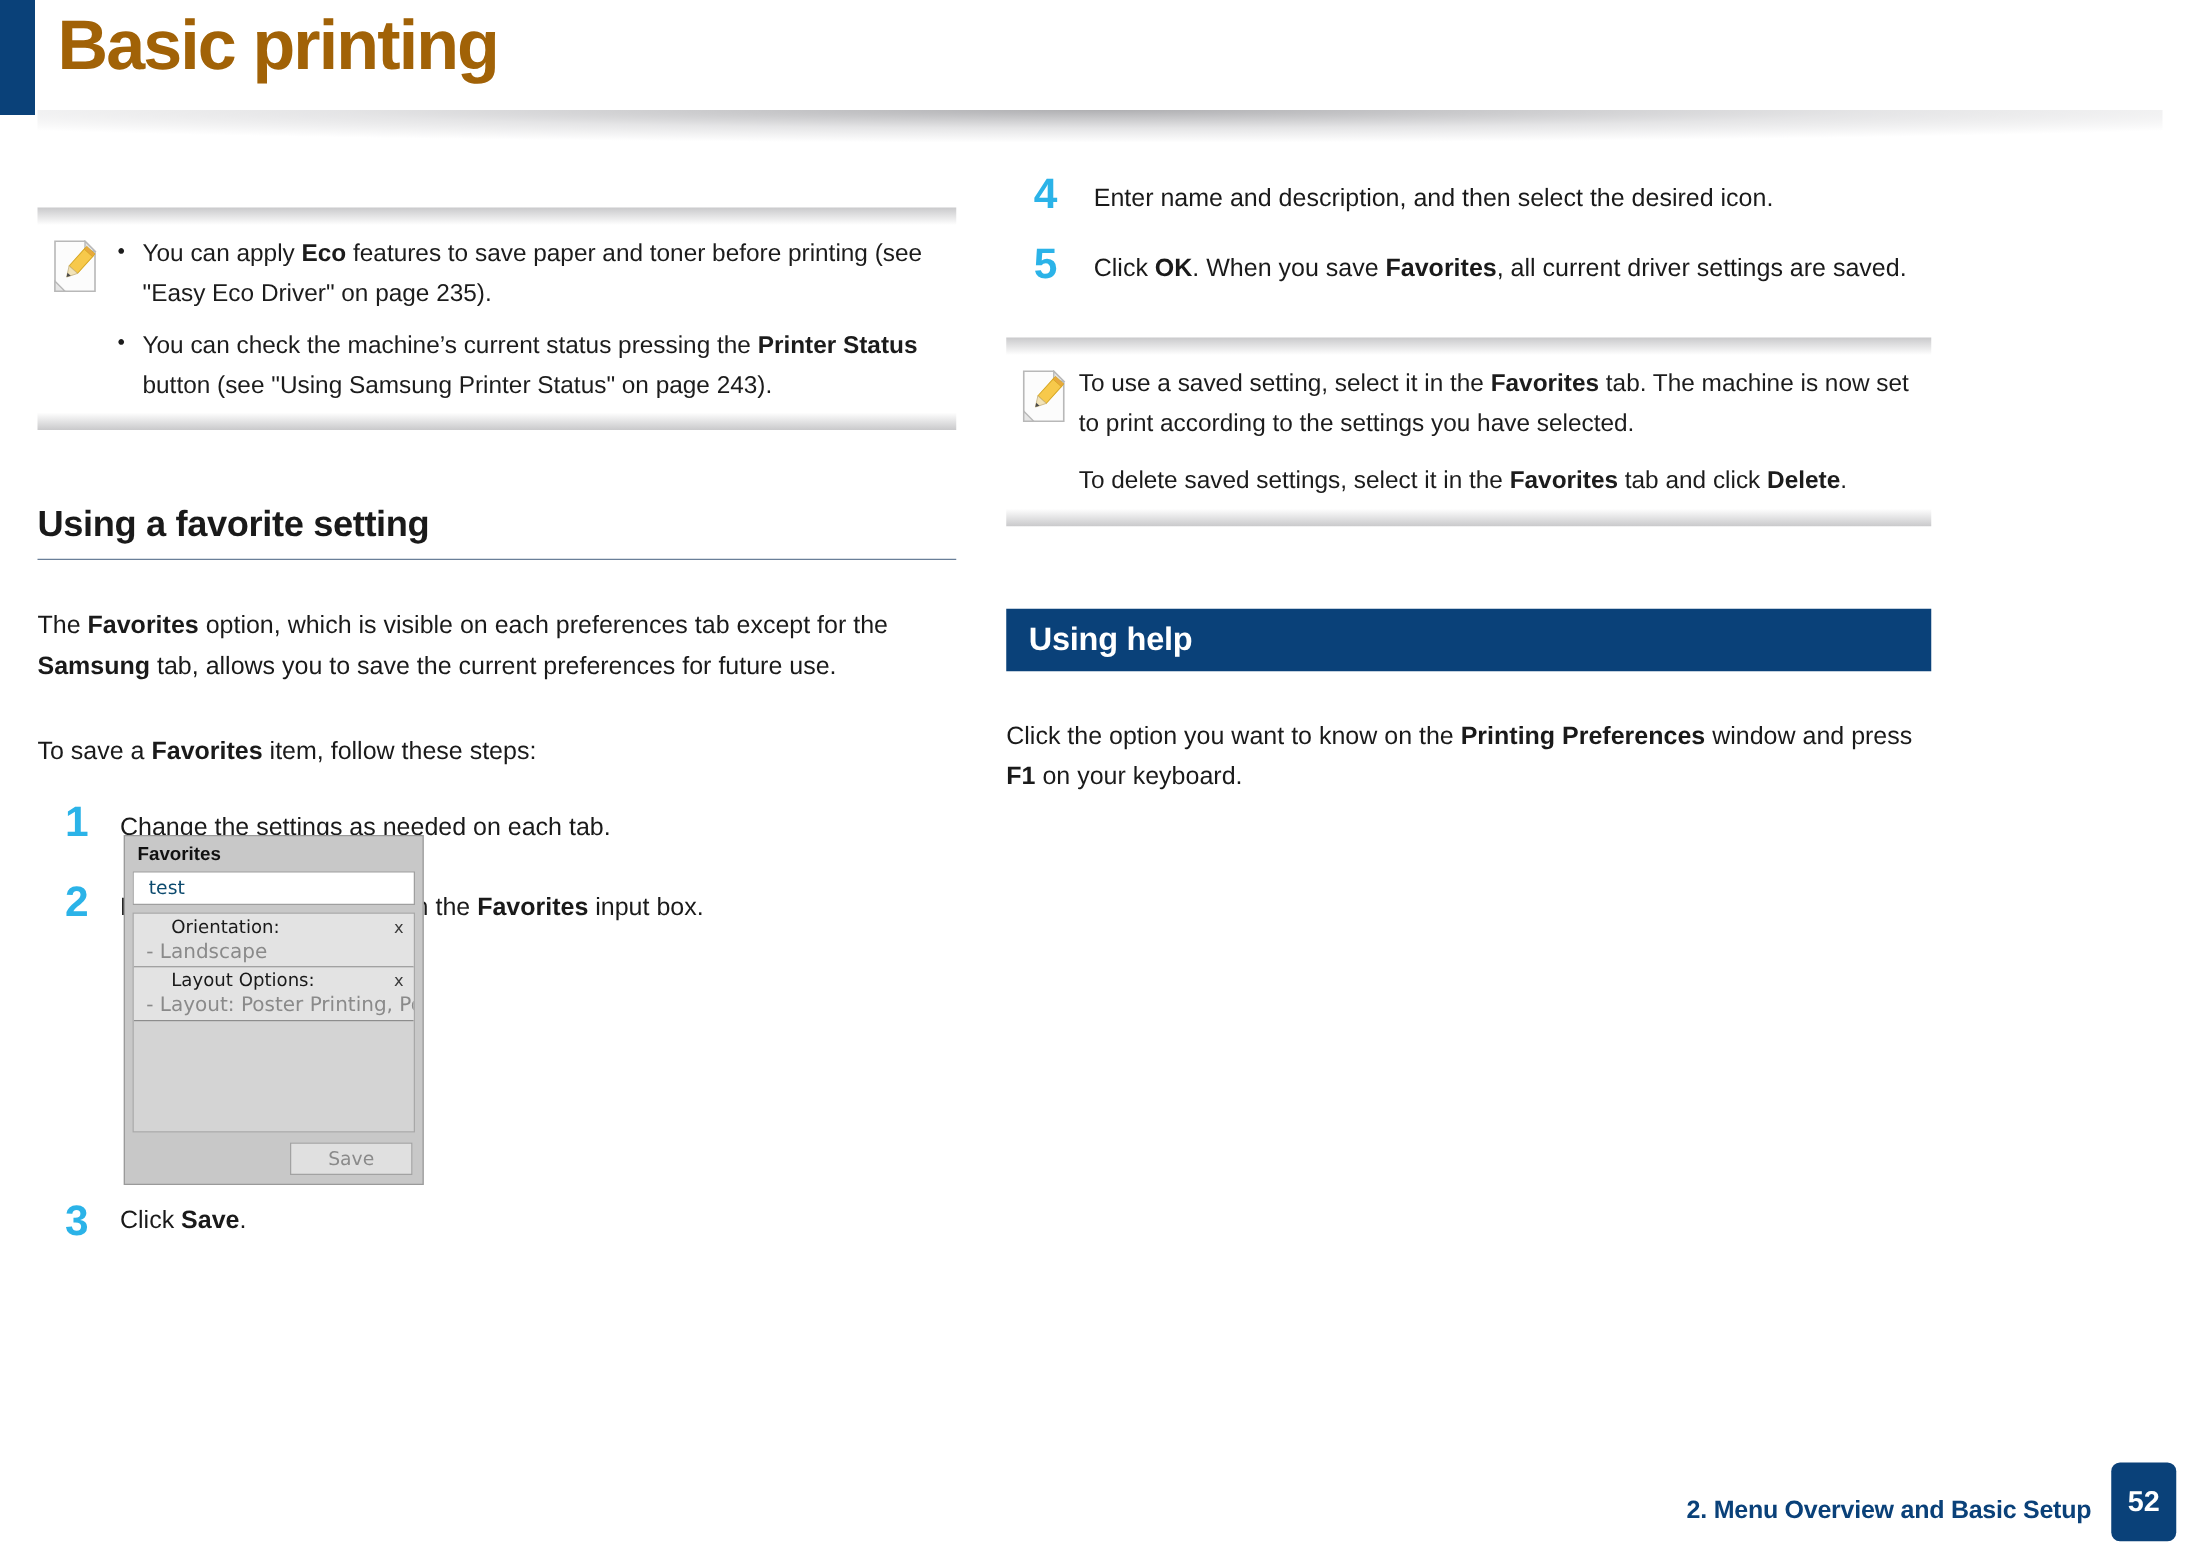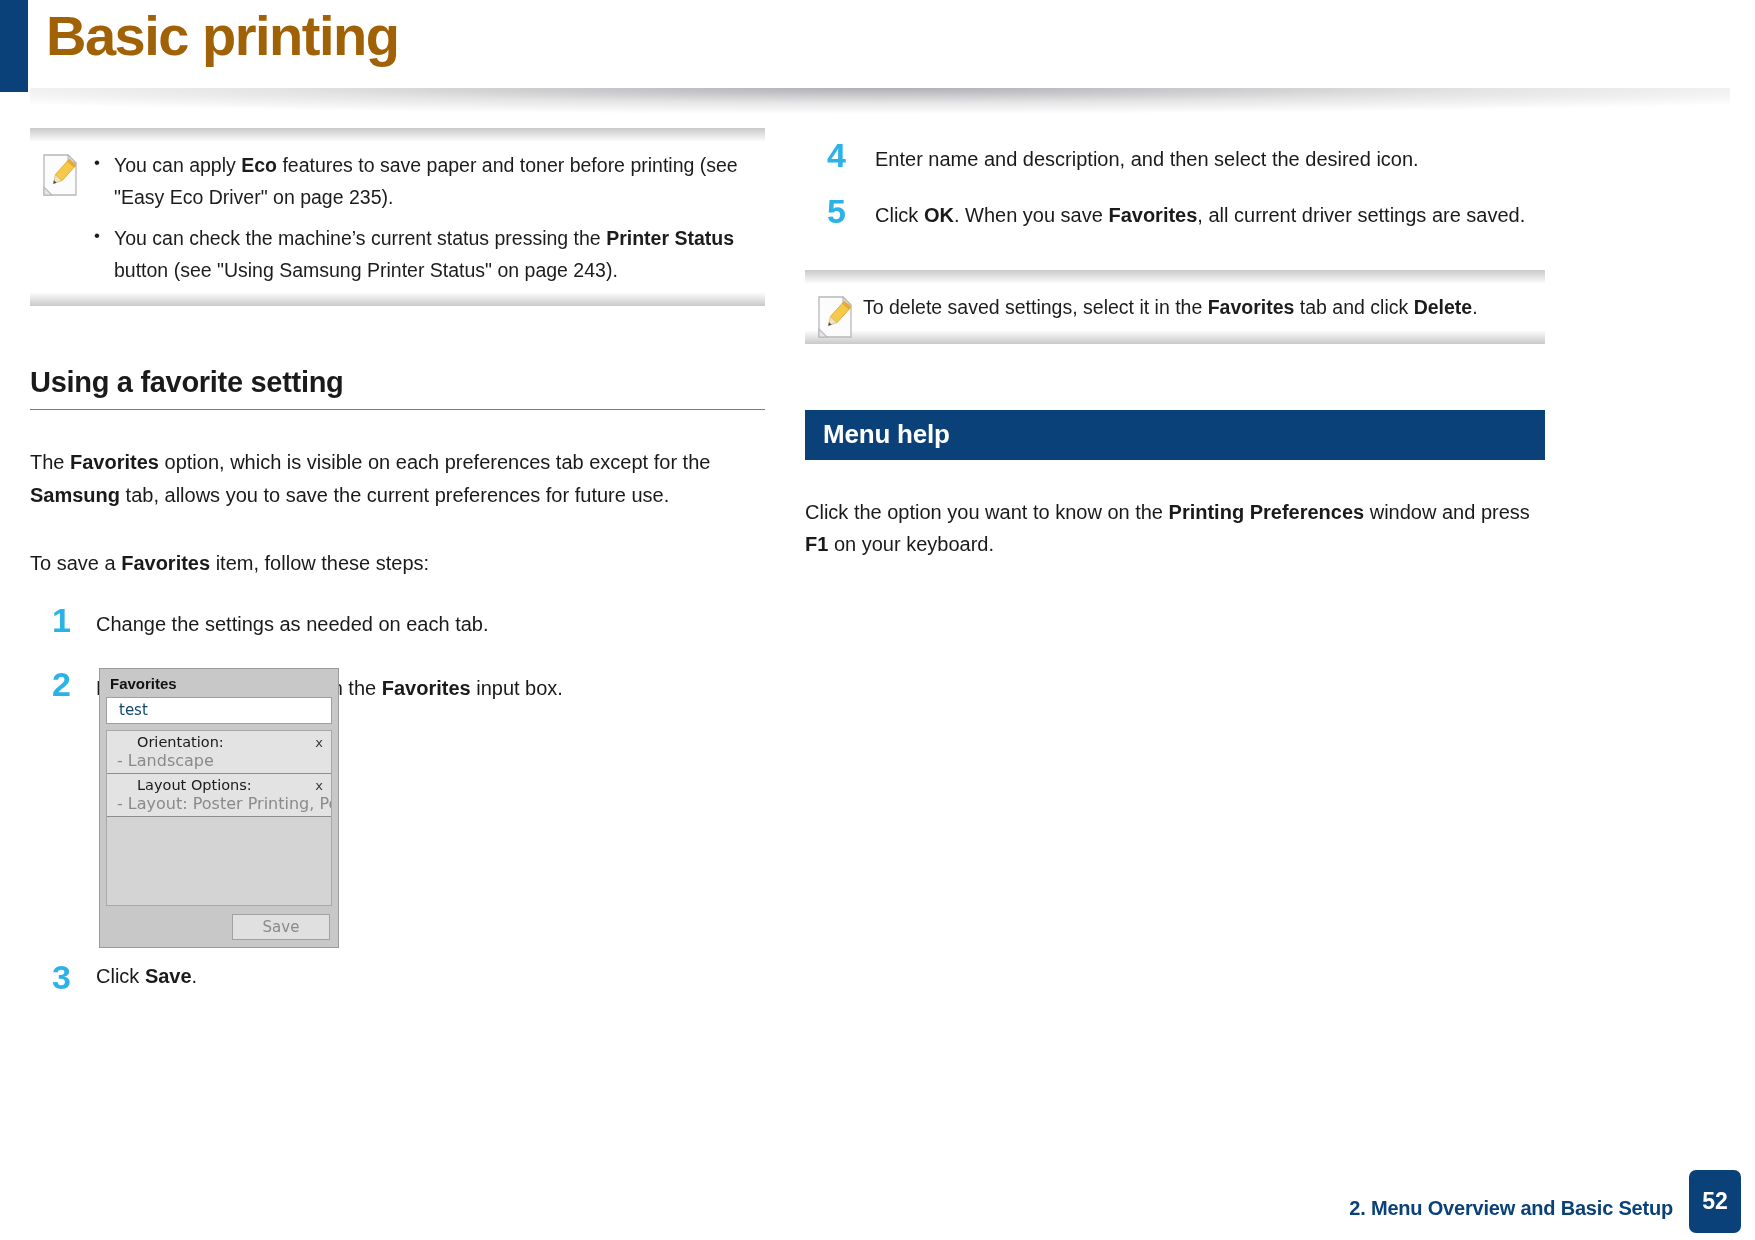--- a/index.html
+++ b/index.html
@@ -51,20 +51,21 @@
     position: absolute;
     left: 805px; top: 118px;
     width: 740px;
   }
 
   
   .note {
     position: relative;
     padding: 22px 10px 20px 58px;
     background: #ffffff;
+    margin-top: 38px;
   }
   .note .edge-top {
     position: absolute;
     left: 0; top: 0; right: 0; height: 14px;
     background: linear-gradient(to bottom, rgba(120,120,125,0.40), rgba(255,255,255,0));
   }
   .note .edge-bottom {
     position: absolute;
     left: 0; bottom: 0; right: 0; height: 14px;
     background: linear-gradient(to top, rgba(120,120,125,0.40), rgba(255,255,255,0));
@@ -398,27 +399,31 @@
         <g transform="rotate(42 20 20)">
           <rect x="15.5" y="6" width="9" height="19" fill="#f7c94b" stroke="#d6a722" stroke-width="0.8"></rect>
           <rect x="15.5" y="4" width="9" height="3" fill="#e8a83c" stroke="#d6a722" stroke-width="0.6"></rect>
           <polygon points="15.5,25 24.5,25 20,33" fill="#f2e3b8" stroke="#cbb98b" stroke-width="0.7"></polygon>
           <polygon points="18.2,30 21.8,30 20,33" fill="#4a4a4a"></polygon>
         </g>
       </svg>
     </span>
     <div class="note-body">
       <p class="note-para">
+        To use a saved setting, select it in the <b>Favorites</b> tab. The machine is now set
+        to print according to the settings you have selected.
+      </p>
+      <p class="note-para">
         To delete saved settings, select it in the <b>Favorites</b> tab and click <b>Delete</b>.
       </p>
     </div>
   </div>
 
   <div class="banner">
-    <span class="banner-title">Menu help</span>
+    <span class="banner-title">Using help</span>
   </div>
 
   <p class="para">
     Click the option you want to know on the <b>Printing Preferences</b> window and
     press <b>F1</b> on your keyboard.
   </p>
 </div>
 
 <div class="footer">
   <div class="footer-text">2. Menu Overview and Basic Setup</div>

